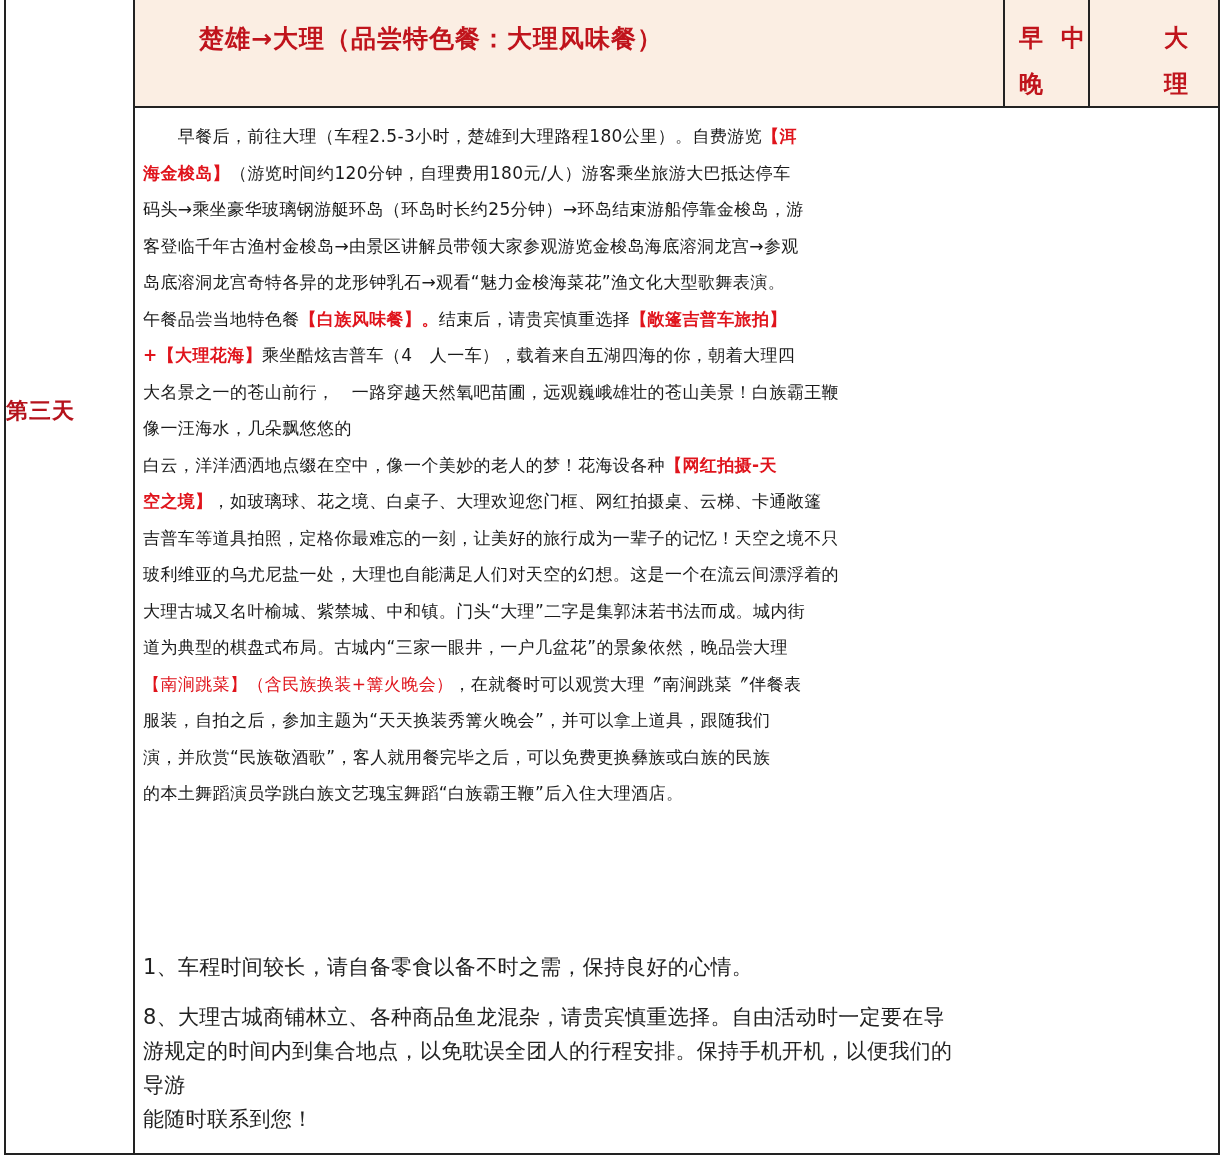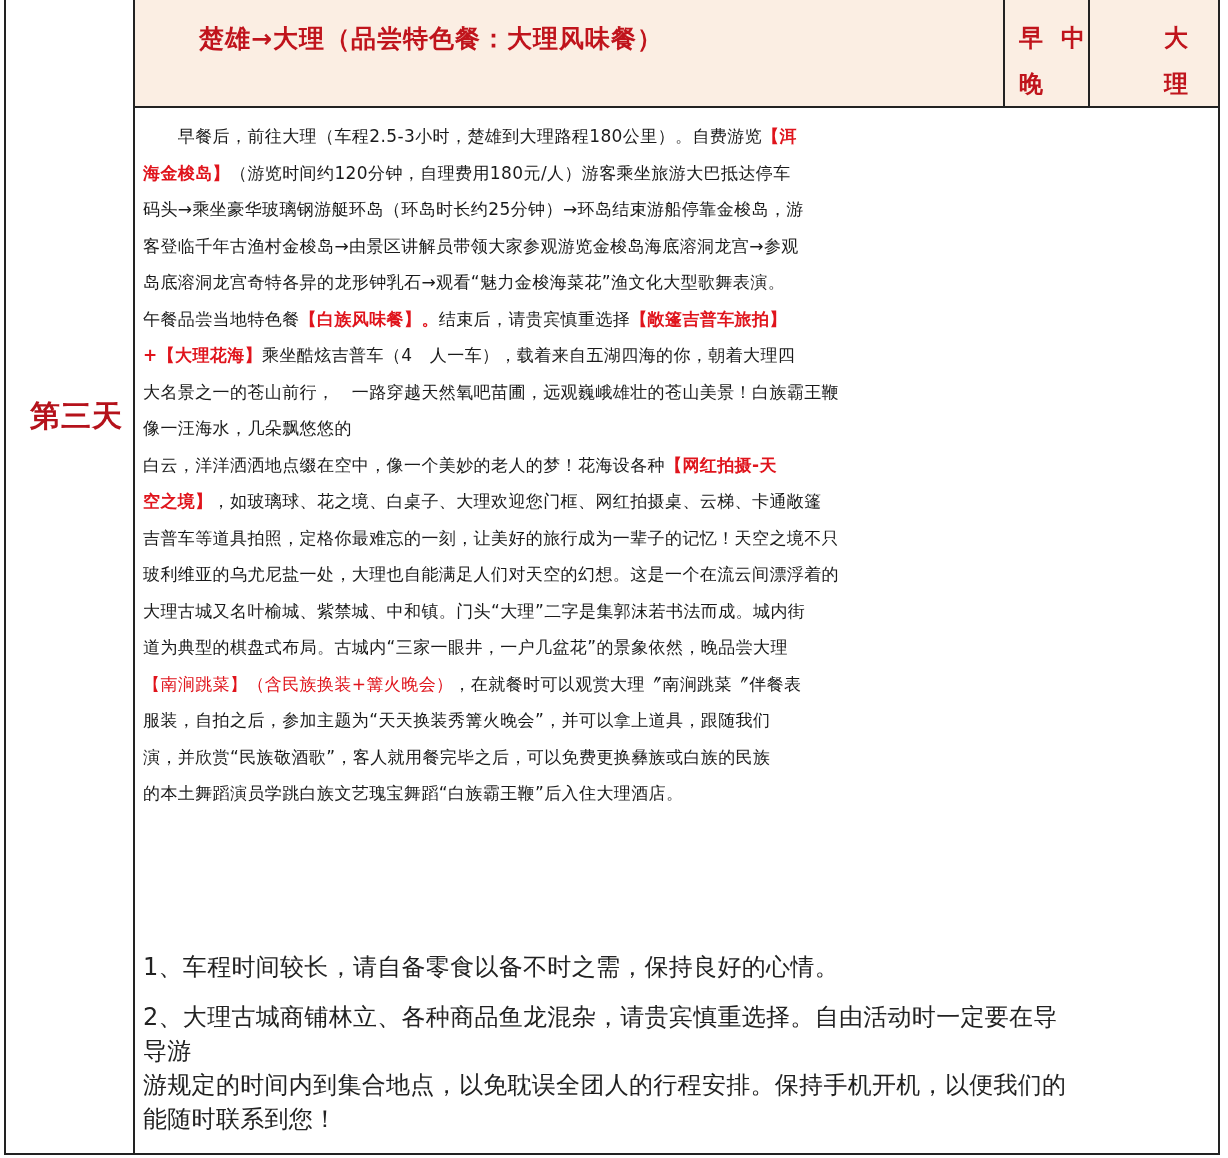--- a/index.html
+++ b/index.html
@@ -2,37 +2,37 @@
 <html><head>
 <meta charset="utf-8">
 <style>
   html, body { margin:0; padding:0; background:#ffffff; }
   body { width:1228px; height:1158px; position:relative; overflow:hidden;
          font-family:"DejaVu Sans","Liberation Sans",sans-serif; color:#1a1a1a; }
   .table { position:absolute; left:4px; top:0; width:1216px; height:1155px;
            border-left:2px solid #222; border-right:2px solid #222; border-bottom:2px solid #222; box-sizing:border-box; }
   .day-col { position:absolute; left:0; top:0; width:129px; height:100%;
              border-right:2px solid #222; box-sizing:border-box; background:#fff; }
-  .day-label { position:absolute; left:0; width:117px; top:396px; text-align:right;
-               color:#b5121b; font-weight:bold; font-size:30px; letter-spacing:1px; }
+  .day-label { position:absolute; left:0; width:117px; top:396px; text-align:left;
+               color:#b5121b; font-weight:bold; font-size:22px; letter-spacing:1px; }
   .header { position:absolute; left:129px; top:0; right:0; height:108px;
             background:#fbeee3; border-bottom:2px solid #222; box-sizing:border-box; }
   .route { position:absolute; left:16px; top:22px; color:#c0141c; font-weight:bold; font-size:25px; letter-spacing:1px;margin-left:48px; }
   .meal-cell { position:absolute; left:868px; top:0; width:85px; height:106px;
                border-left:2px solid #222; box-sizing:border-box; color:#c0141c; font-weight:bold; font-size:24px; }
   .meal-cell span { position:absolute; }
   .hotel-cell { position:absolute; left:953px; top:0; right:0; height:106px;
                 border-left:2px solid #222; box-sizing:border-box; color:#c0141c; font-weight:bold; font-size:24px; }
   .hotel-cell span { position:absolute; right:30px; }
   .body { position:absolute; left:143px; top:118px; width:1075px; font-size:17px; line-height:36.5px;
           letter-spacing:0.4px; }
   .line { white-space:nowrap; height:36.5px; }
   .red { color:#e0141c; font-weight:bold; }
   .red-n { color:#e0141c; }
-  .notes { position:absolute; left:143px; top:950px; width:1075px; font-size:24px; line-height:34px; color:#222; letter-spacing:0.3px; }
+  .notes { position:absolute; left:143px; top:950px; width:1075px; font-size:21px; line-height:34px; color:#222; letter-spacing:0.3px; }
   .notes .line { height:34px; }
   .gap { height:16px; }
 </style>
 </head>
 <body>
 
 <div class="table">
   <div class="day-col">
     <div class="day-label">第三天</div>
   </div>
@@ -69,17 +69,17 @@
     <div class="line"><span>道为典型的棋盘式布局。古城内“三家一眼井，一户几盆花”的景象依然，晚品尝大理</span></div>
     <div class="line"><span class="red-n">【南涧跳菜】（含民族换装+篝火晚会）</span><span>，在就餐时可以观赏大理〞南涧跳菜〞伴餐表</span></div>
     <div class="line"><span>服装，自拍之后，参加主题为“天天换装秀篝火晚会”，并可以拿上道具，跟随我们</span></div>
     <div class="line"><span>演，并欣赏“民族敬酒歌”，客人就用餐完毕之后，可以免费更换彝族或白族的民族</span></div>
     <div class="line"><span>的本土舞蹈演员学跳白族文艺瑰宝舞蹈“白族霸王鞭”后入住大理酒店。</span></div>
   </div>
 
 <div class="notes">
   <div class="line">1、车程时间较长，请自备零食以备不时之需，保持良好的心情。</div>
   <div class="gap"></div>
-  <div class="line">2、大理古城商铺林立、各种商品鱼龙混杂，请贵宾慎重选择。自由活动时一定要在导</div>
+  <div class="line">8、大理古城商铺林立、各种商品鱼龙混杂，请贵宾慎重选择。自由活动时一定要在导</div>
+  <div class="line">游规定的时间内到集合地点，以免耽误全团人的行程安排。保持手机开机，以便我们的</div>
   <div class="line">导游</div>
-  <div class="line">游规定的时间内到集合地点，以免耽误全团人的行程安排。保持手机开机，以便我们的</div>
   <div class="line">能随时联系到您！</div>
 </div>
 
 </body></html>

